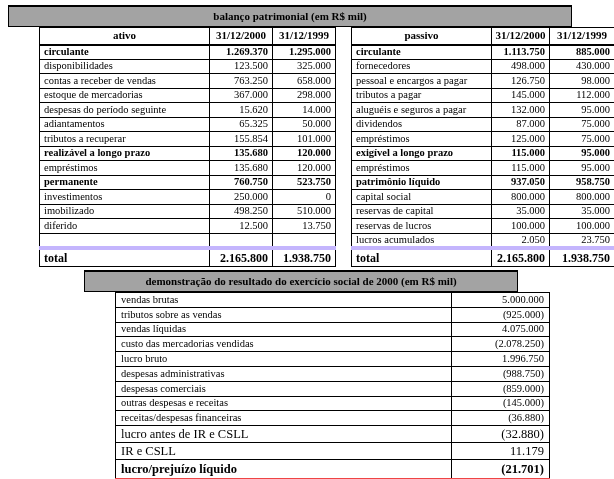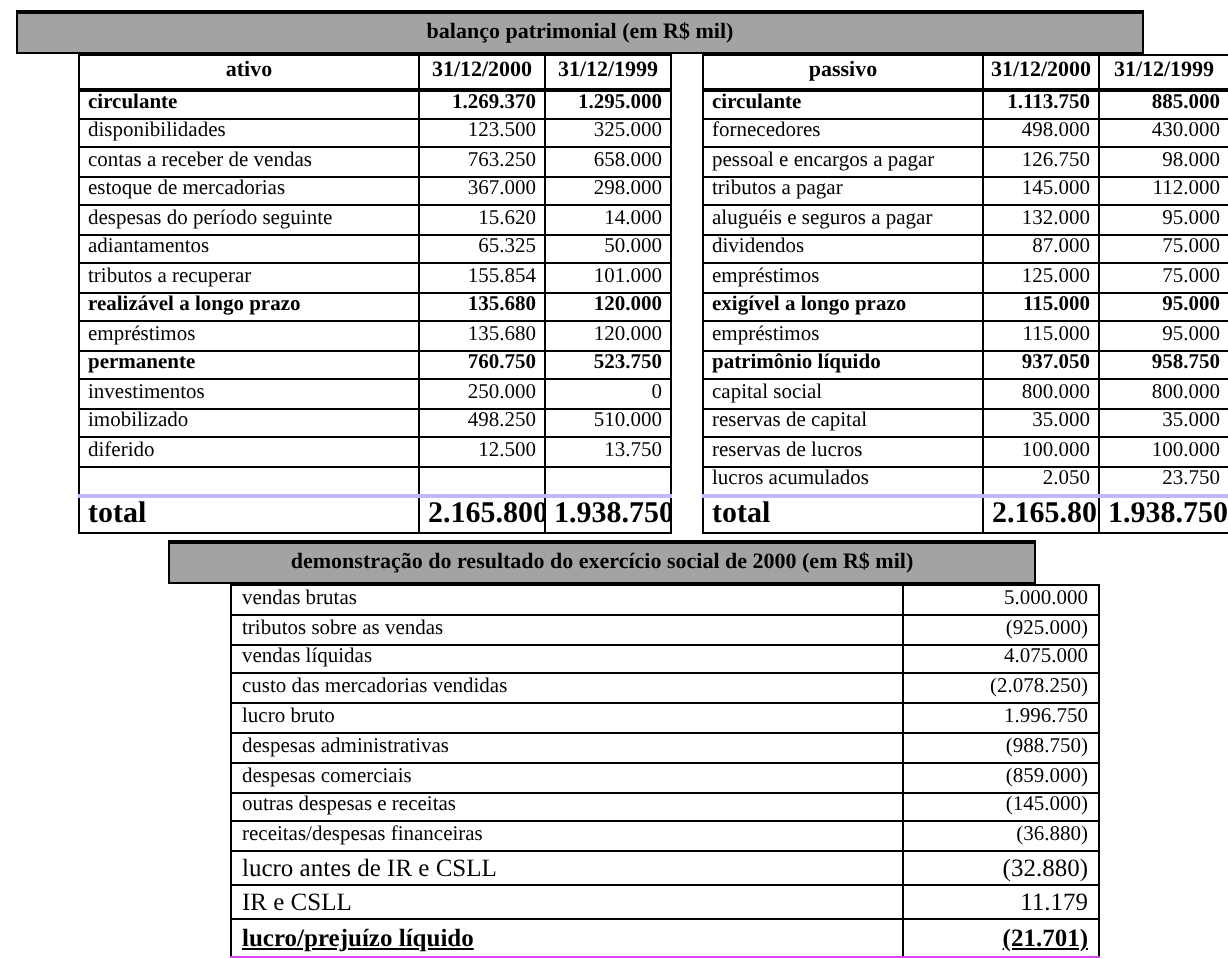--- a/index.html
+++ b/index.html
@@ -42,41 +42,41 @@
   .fin-table td {
     border: 1px solid #000;
     font-size: 10.5px;
     height: 14.5px;
     padding: 0 4px;
     line-height: 12px;
     overflow: hidden; white-space: nowrap;
   }
   .fin-table tr.bold td { font-weight: bold; }
   .fin-table .total-row td {
-    border-top: 2px solid #c4b5fd;
+    border-top: 4px solid #c4b5fd;
     font-weight: bold;
-    font-size: 15px;
+    font-size: 12px;
     height: 19px;
   }
   .num { text-align: right; }
   .label { text-align: left; }
 
   
   .dre { position: absolute; left: 84px; top: 270px; width: 434px; }
   .dre-table { width: 434px; }
   .dre-table td {
     border: 1px solid #000;
     font-size: 10.5px;
     height: 14.8px;
     padding: 0 5px;
     line-height: 12px;
     overflow: hidden; white-space: nowrap;
   }
   .dre-table tr.large td { font-size: 12.5px; height: 17px; line-height: 14px; }
-  .dre-table tr.bold td { font-weight: bold; height: 19px; border-bottom: 2px solid #d946ef; text-decoration: underline; }
+  .dre-table tr.bold td { font-weight: bold; height: 19px; border-bottom: 2px solid #ef4444; }
 </style>
 </head>
 <body>
 
 <div class="page">
 
   <section class="bs">
     <div class="banner">balanço patrimonial (em R$ mil)</div>
 
     <div class="bs-cols">

